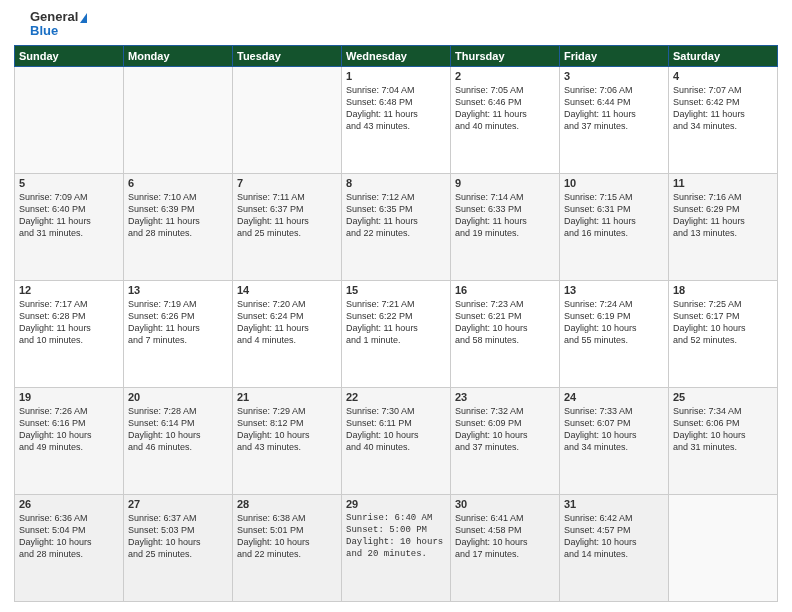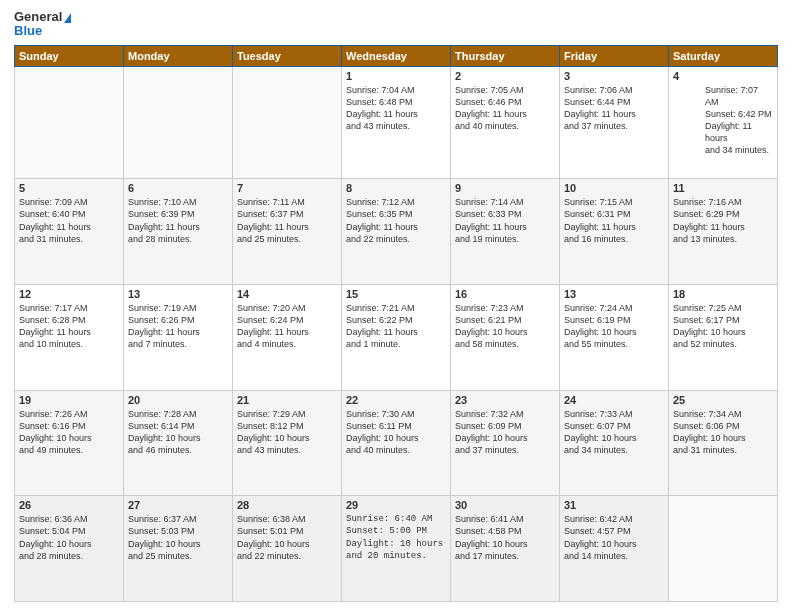--- a/index.html
+++ b/index.html
@@ -42,21 +42,21 @@
       color: #555;
     }
     .calendar {
       flex: 1;
       border: 1px solid #ccc;
       border-collapse: collapse;
       width: 100%;
       table-layout: fixed;
     }
     .calendar th {
-      background-color: #a16207;
+      background-color: #14532d;
       color: #fff;
       font-size: 11px;
       font-weight: bold;
       padding: 4px 4px;
       text-align: left;
       border: 1px solid #1d5a9a;
     }
     .calendar td {
       border: 1px solid #ccc;
       vertical-align: top;
@@ -90,21 +90,21 @@
       width: 100%;
       border-collapse: collapse;
     }
   </style>
 </head>
 <body>
 
 <div class="page">
   <div class="header">
     <div class="logo">
-  <div style="line-height:1.1;">
+  <div style="line-height:1.1;margin-left:16px;">
     <div style="font-size:13px;font-weight:bold;color:#333;">General<span style="display:inline-block;width:0;height:0;border-left:7px solid transparent;border-right:0px solid transparent;border-bottom:10px solid #1a6fc4;margin-left:2px;vertical-align:middle;"></span></div>
     <div style="font-size:13px;font-weight:bold;color:#1a6fc4;">Blue</div>
   </div>
 </div>
     <div class="title-block">
       <div class="month-title"></div>
       <div class="subtitle"></div>
     </div>
   </div>
 
@@ -141,21 +141,21 @@
           </td>
           <td>
             <span class="day-number">3</span>
             <div class="day-info" style="white-space: pre-line;">Sunrise: 7:06 AM
 Sunset: 6:44 PM
 Daylight: 11 hours
 and 37 minutes.</div>
           </td>
           <td>
             <span class="day-number">4</span>
-            <div class="day-info" style="white-space: pre-line; margin-left: 32px;">Sunrise: 7:07 AM
+            <div class="day-info" style="white-space: pre-line;">Sunrise: 7:07 AM
 Sunset: 6:42 PM
 Daylight: 11 hours
 and 34 minutes.</div>
           </td>
         </tr>
         <tr>
           <td>
             <span class="day-number">5</span>
             <div class="day-info" style="white-space: pre-line;">Sunrise: 7:09 AM
 Sunset: 6:40 PM

